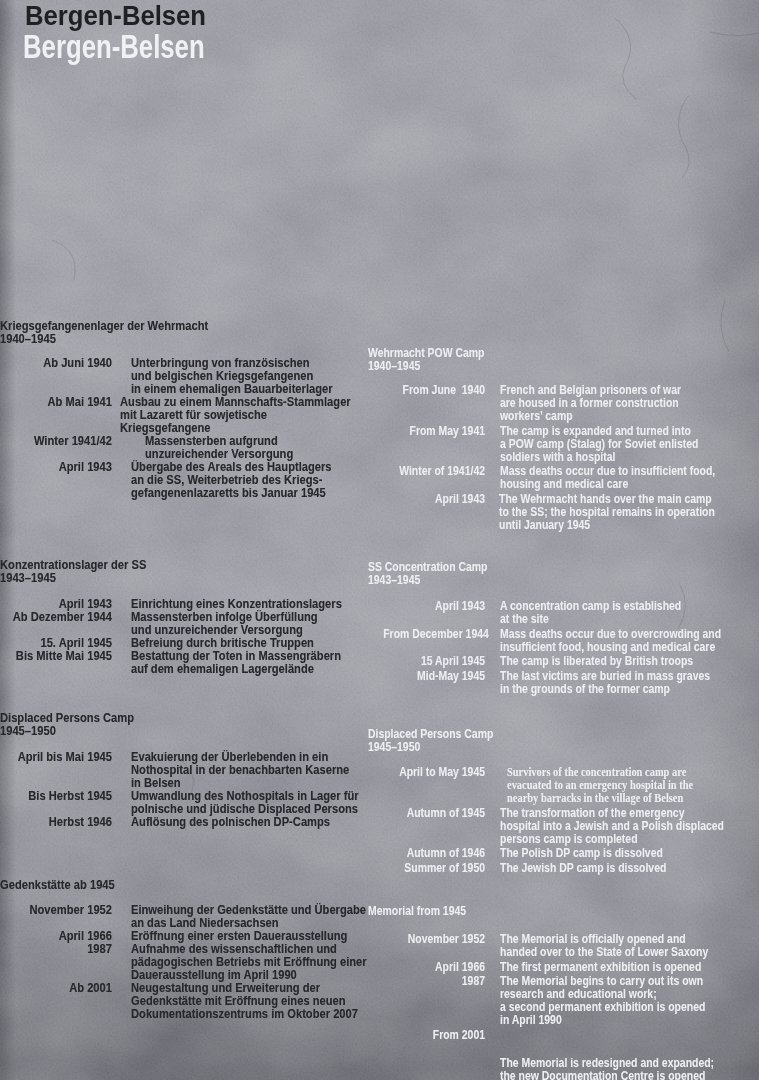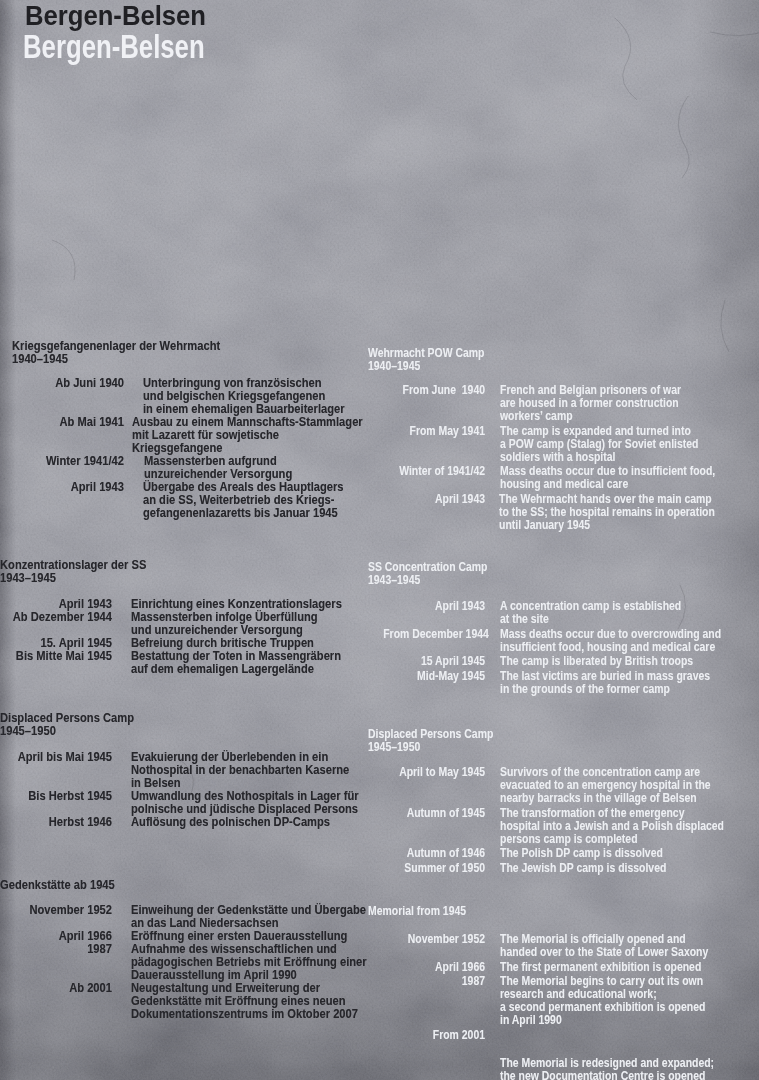--- a/index.html
+++ b/index.html
@@ -98,21 +98,21 @@
       <path d="M180 760 q20 14 10 36"></path>
       <path d="M680 585 q12 22 -2 44"></path>
       <path d="M770 30 q-30 10 -60 2"></path>
     </g>
   </svg>
 
   <div class="title" id="title-engraved" style="color: rgb(32, 32, 36);">Bergen-Belsen</div>
   <div class="title" id="title-painted" style="color: rgb(240, 241, 245);">Bergen-Belsen</div>
 
   <div class="col" id="col-german" style="left: 0px; width: 380px; color: rgb(38, 38, 43); --sx: 0.93; --egap: 0px;">
-      <div class="section" style="top: 340px; padding-left: 12px;">
+      <div class="section" style="top: 320px;">
         <div class="heading">
           <div class="line">Kriegsgefangenenlager der Wehrmacht</div>
           <div class="line">1940–1945</div>
         </div>
         <div class="entries" style="margin-top: 11px;">
           <div class="entry">
             <div class="date" style="width: 112px;">Ab Juni 1940</div>
             <div class="lines" style="margin-left: 19px;">
               <div class="line">Unterbringung von französischen</div>
               <div class="line">und belgischen Kriegsgefangenen</div>
@@ -122,21 +122,21 @@
           <div class="entry">
             <div class="date" style="width: 112px;">Ab Mai 1941</div>
             <div class="lines" style="margin-left: 8px;">
               <div class="line">Ausbau zu einem Mannschafts-Stammlager</div>
               <div class="line">mit Lazarett für sowjetische</div>
               <div class="line">Kriegsgefangene</div>
             </div>
           </div>
           <div class="entry">
             <div class="date" style="width: 112px;">Winter 1941/42</div>
-            <div class="lines" style="margin-left: 20px;">
+            <div class="lines" style="margin-left: 33px;">
               <div class="line">Massensterben aufgrund</div>
               <div class="line">unzureichender Versorgung</div>
             </div>
           </div>
           <div class="entry">
             <div class="date" style="width: 112px;">April 1943</div>
             <div class="lines" style="margin-left: 19px;">
               <div class="line">Übergabe des Areals des Hauptlagers</div>
               <div class="line">an die SS, Weiterbetrieb des Kriegs-</div>
               <div class="line">gefangenenlazaretts bis Januar 1945</div>
@@ -320,21 +320,21 @@
         </div>
       </div>
       <div class="section" style="top: 728px;">
         <div class="heading">
           <div class="line">Displaced Persons Camp</div>
           <div class="line">1945–1950</div>
         </div>
         <div class="entries" style="margin-top: 12px;">
           <div class="entry">
             <div class="date" style="width: 117px;">April to May 1945</div>
-            <div class="lines" style="margin-left: 15px;">
+            <div class="lines" style="margin-left: 22px; font-family: Liberation Serif, serif;">
               <div class="line">Survivors of the concentration camp are</div>
               <div class="line">evacuated to an emergency hospital in the</div>
               <div class="line">nearby barracks in the village of Belsen</div>
             </div>
           </div>
           <div class="entry">
             <div class="date" style="width: 117px;">Autumn of 1945</div>
             <div class="lines" style="margin-left: 15px;">
               <div class="line">The transformation of the emergency</div>
               <div class="line">hospital into a Jewish and a Polish displaced</div>

